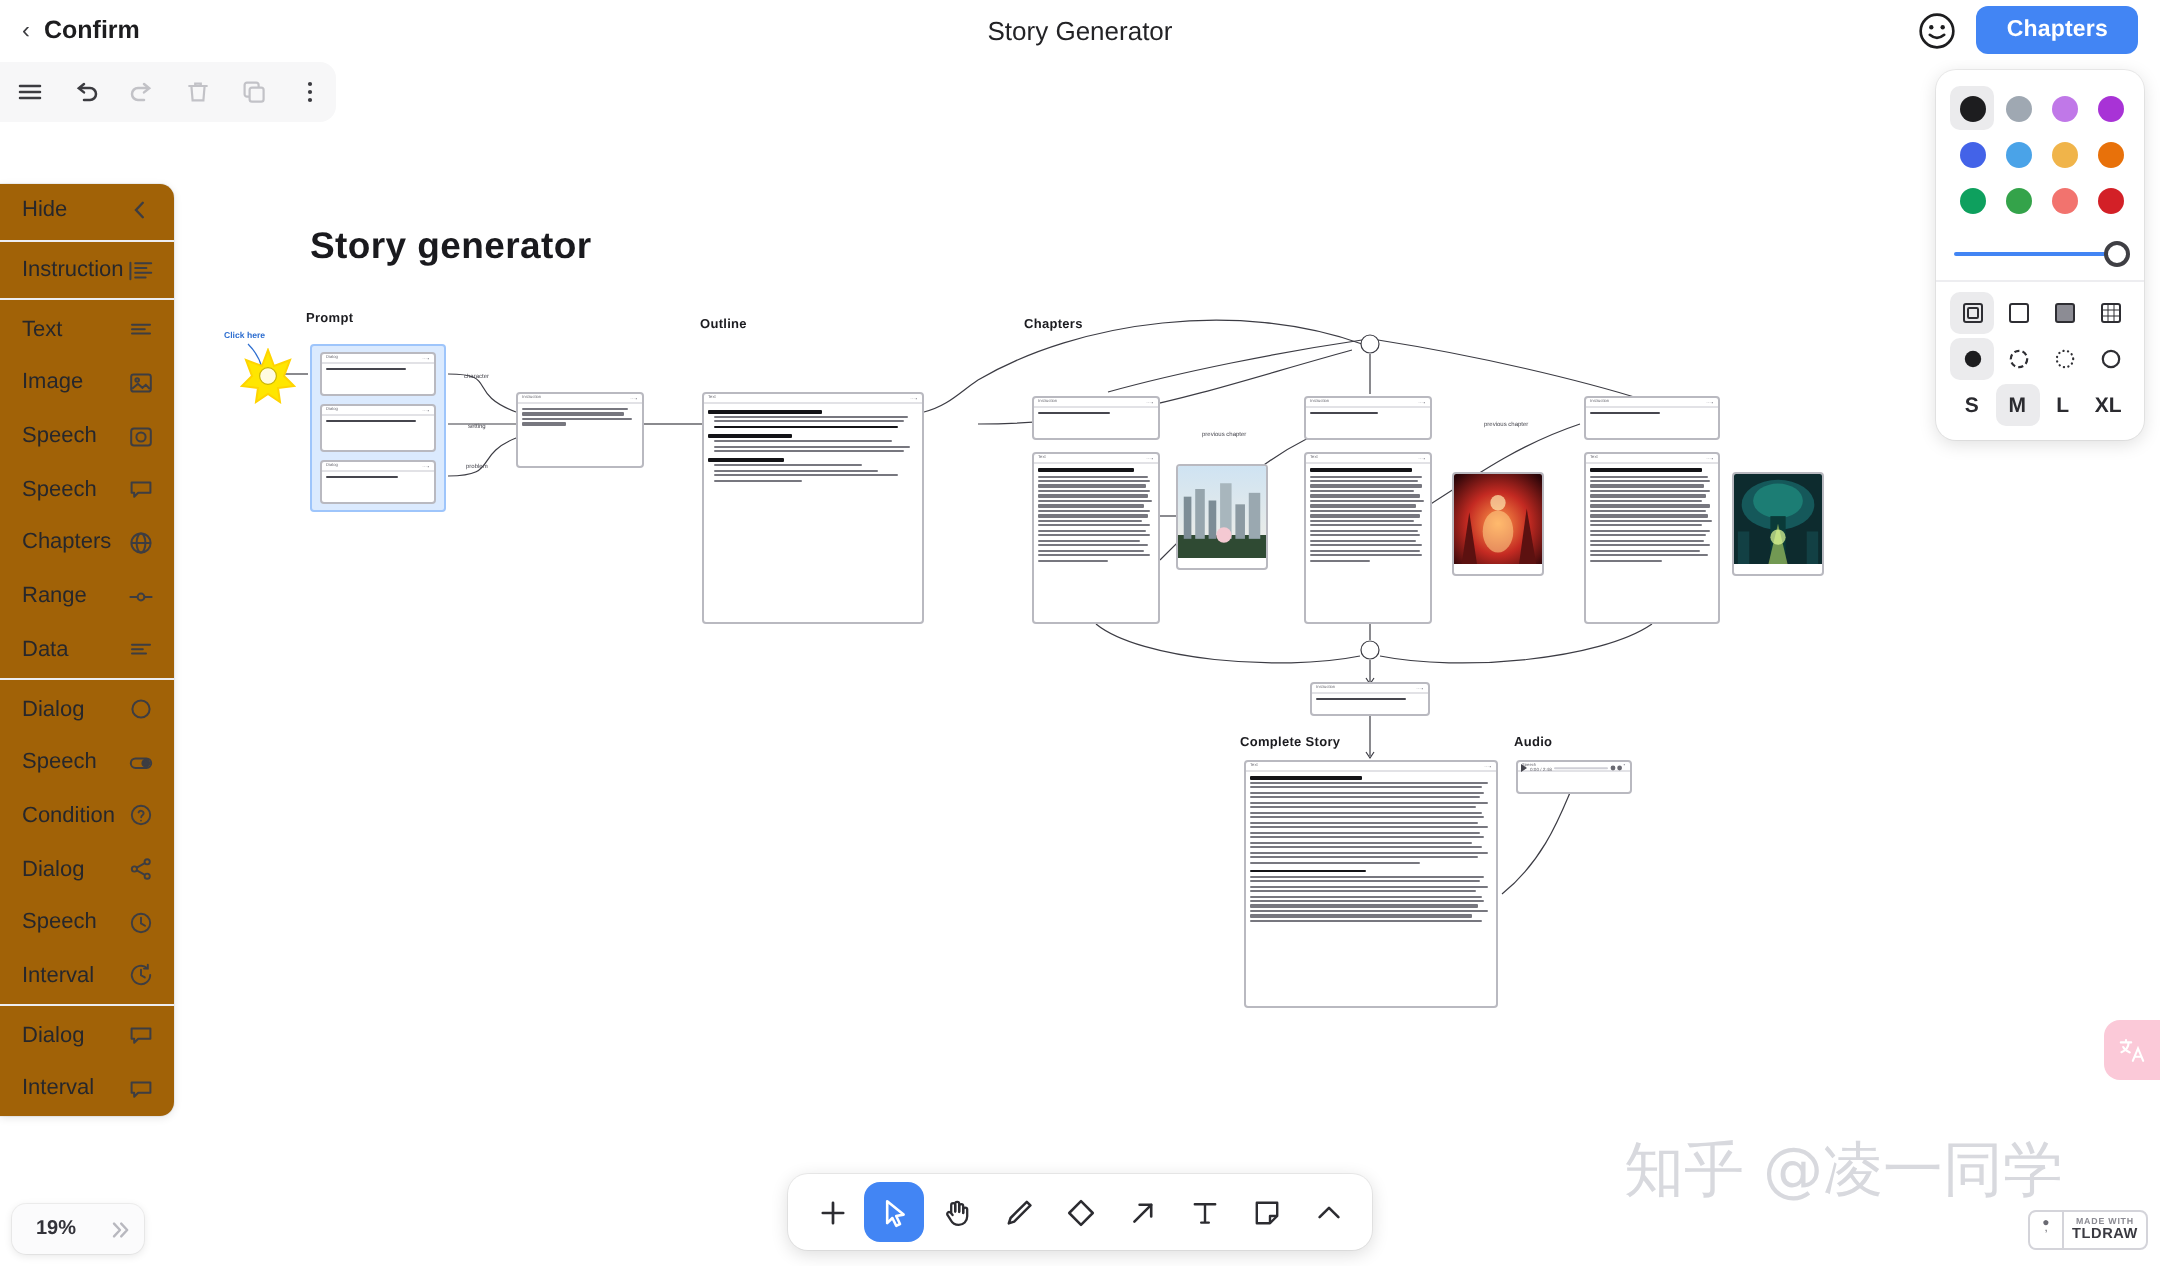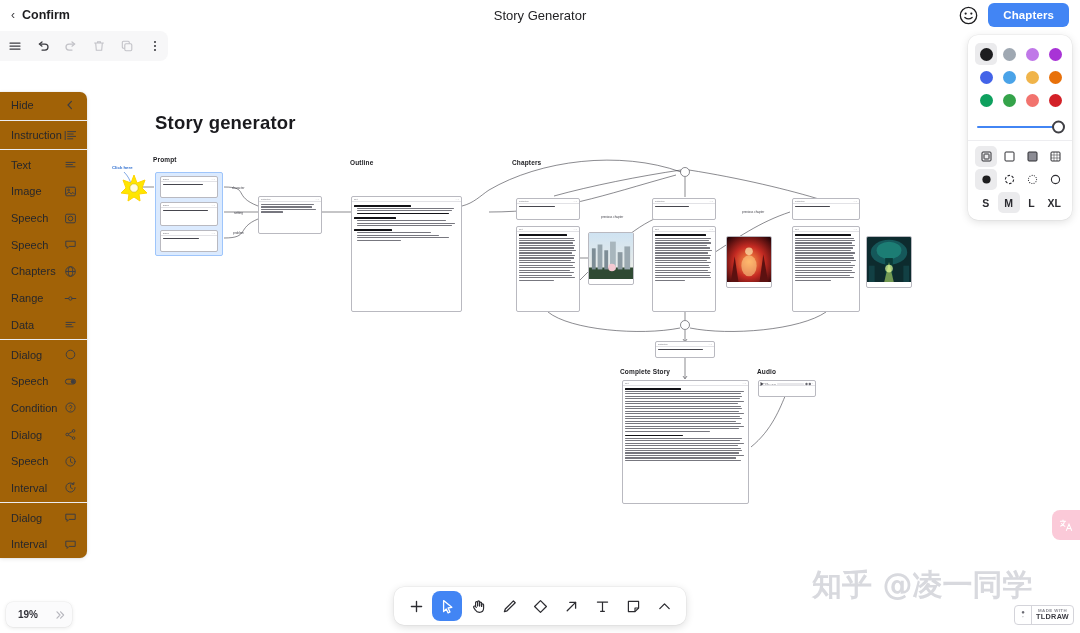--- a/index.html
+++ b/index.html
@@ -174,21 +174,21 @@
     font-size: 10px; font-weight: bold; color: #33333a;
     padding: 0 10px 0 12px; cursor: pointer;
   }
   .zoomexp {
     width: 24px; height: 100%; display:flex; align-items:center;
     justify-content:center; color:#b8b8bf; cursor:pointer; font-size: 11px;
   }
 
   .watermark {
     position: absolute; left: 812px; top: 565px;
-    font-size: 30px; color: #d8d9de; font-weight: bold; z-index: 30;
+    font-size: 30px; color: #d8d9de; font-weight: normal; z-index: 30;
     font-family: "DejaVu Sans", sans-serif; white-space: nowrap;
   }
   .tldraw-badge {
     position: absolute; right: 6px; bottom: 8px; height: 20px;
     display: flex; align-items: stretch; z-index: 46;
     border: 1px solid #d4d4da; border-radius: 4px; overflow: hidden;
     background: #fff;
   }
   .tl-logo {
     width: 17px; display:flex; flex-direction:column; align-items:center;

